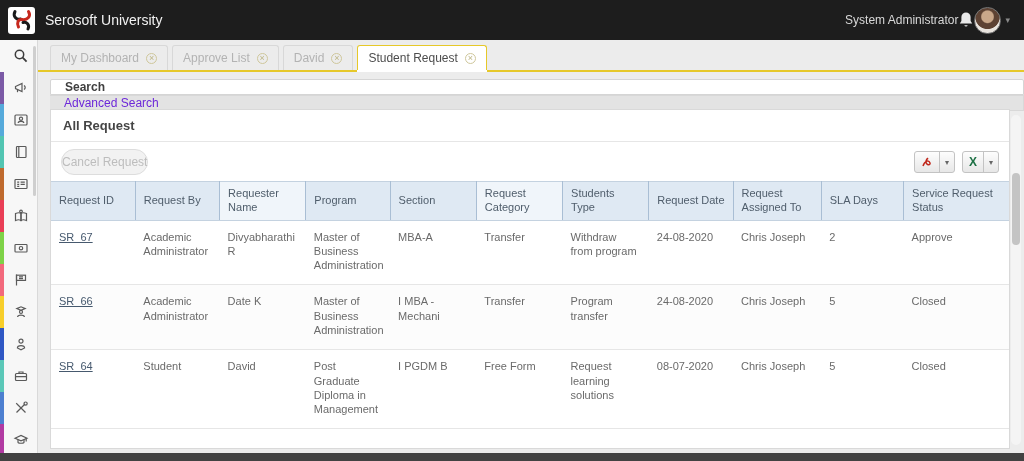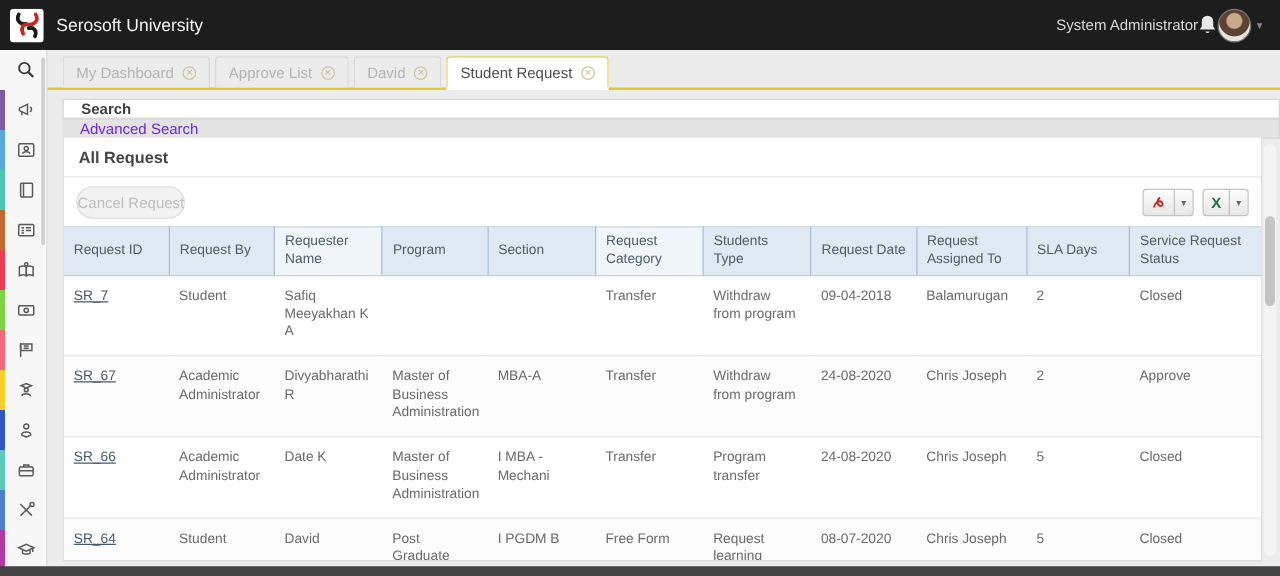--- a/index.html
+++ b/index.html
@@ -312,33 +312,20 @@
               <th>Section</th>
               <th class="light">Request Category</th>
               <th>Students Type</th>
               <th>Request Date</th>
               <th>Request Assigned To</th>
               <th>SLA Days</th>
               <th>Service Request Status</th>
             </tr>
           </thead>
         <tbody>
-            <tr>
-              <td><a class="req-link" href="#">SR_7</a></td>
-              <td>Student</td>
-              <td>Safiq Meeyakhan K A</td>
-              <td></td>
-              <td></td>
-              <td>Transfer</td>
-              <td>Withdraw from program</td>
-              <td>09-04-2018</td>
-              <td>Balamurugan</td>
-              <td>2</td>
-              <td>Closed</td>
-            </tr>
             <tr>
               <td><a class="req-link" href="#">SR_67</a></td>
               <td>Academic Administrator</td>
               <td>Divyabharathi R</td>
               <td>Master of Business Administration</td>
               <td>MBA-A</td>
               <td>Transfer</td>
               <td>Withdraw from program</td>
               <td>24-08-2020</td>
               <td>Chris Joseph</td>

